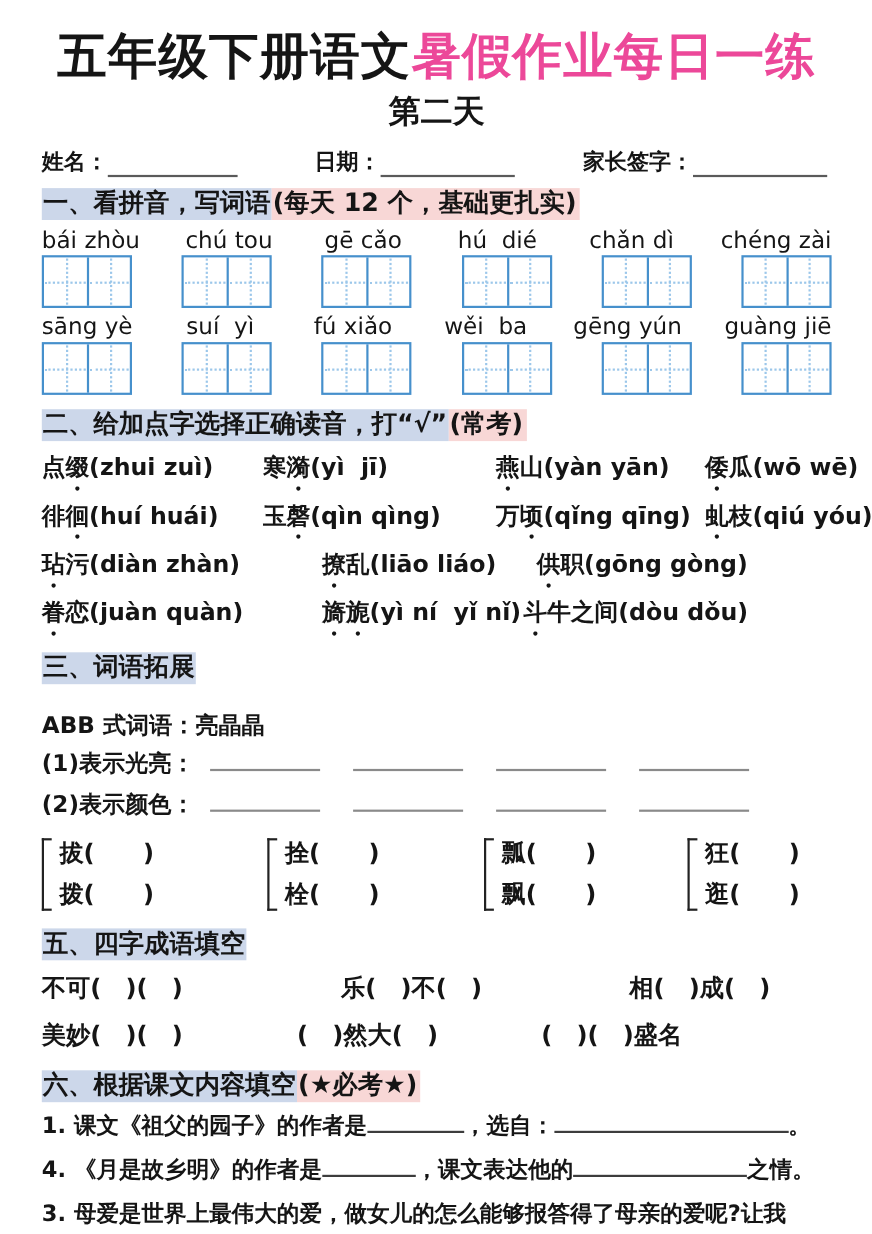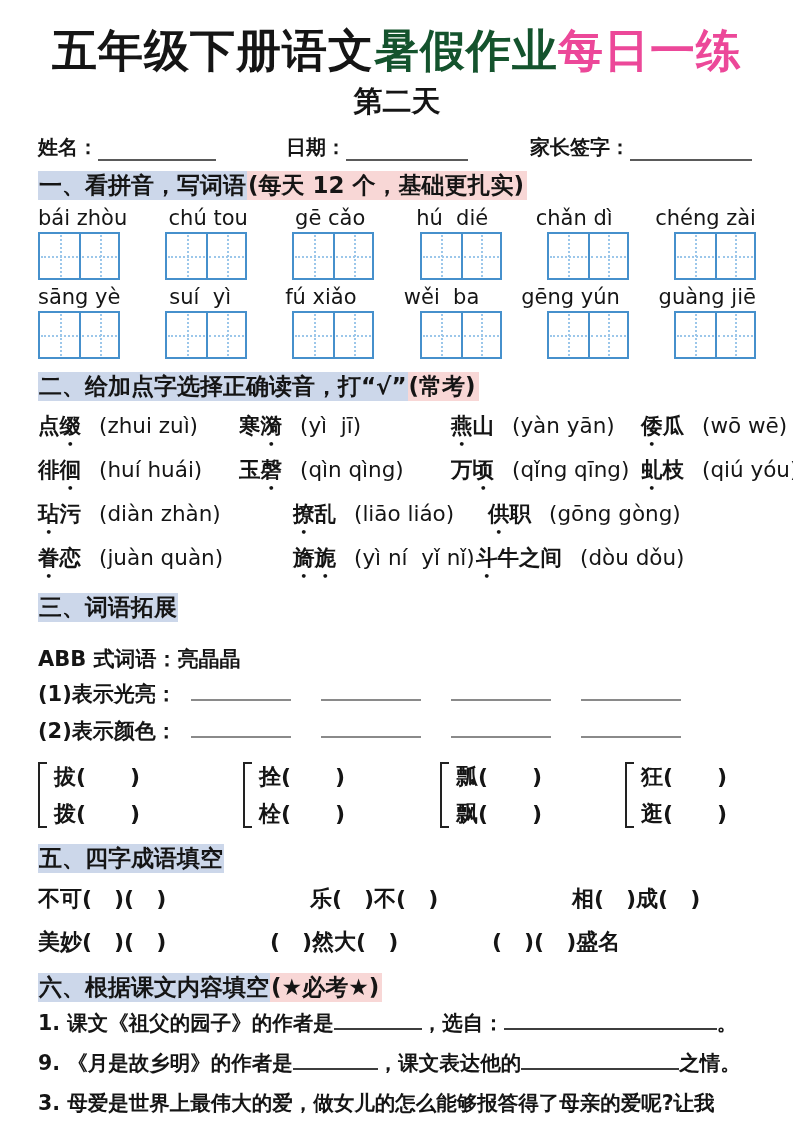--- a/index.html
+++ b/index.html
@@ -2,21 +2,21 @@
 <html><head>
 <meta charset="utf-8">
 <style>
   * { margin:0; padding:0; box-sizing:border-box; }
   html,body { width:793px; height:1122px; background:#ffffff; overflow:hidden;
     font-family:"DejaVu Sans", sans-serif; color:#151515; }
   .page { padding:24px 37px 0 38px; }
 
   
   .title { text-align:center; font-size:45px; font-weight:700; letter-spacing:1px; line-height:1.2; white-space:nowrap; }
-  .t-red  { color:#14532d; }
+  .t-red  { color:#ec4899; }
   .t-blue { color:#ec4899; }
   .subtitle { text-align:center; font-size:29px; font-weight:700; margin-top:4px; }
 
   
   .info-row { display:flex; margin-top:12px; font-size:20px; font-weight:700; align-items:flex-end; }
   .blank { display:inline-block; border-bottom:2px solid #4a4a4a; height:22px; vertical-align:baseline; }
   .info-row .blank { border-color:#5a5a5a; }
   .ib-name { width:118px; }
   .ib-date { width:122px; margin-right:0; }
   .ib-sign { width:122px; }
@@ -40,21 +40,21 @@
 
   
   .s2-row { display:grid; font-size:21.5px; line-height:37px; white-space:pre; }
   .s2-g4 { grid-template-columns:201px 212px 190px auto; }
   .s2-g3a { grid-template-columns:255px 195px auto; }
   .s2-g3b { grid-template-columns:255px 183px auto; }
   .hz { font-weight:700; }
   .em { font-weight:700;
         -webkit-text-emphasis:filled dot; -webkit-text-emphasis-position:under right;
         text-emphasis:filled dot; text-emphasis-position:under right; }
-  .rd { font-weight:400;margin-left:18px; }
+  .rd { font-weight:700; }
 
   
   .s3-line { font-size:21px; font-weight:700; line-height:34px; margin-top:19px; }
   .s3-q { font-size:21px; font-weight:700; line-height:37px; }
   .b100 { width:100px; margin:0 16px 0 14px; border-color:#8a8a8a !important; }
 
   
   .s4-row { display:grid; grid-template-columns:205px 197px 185px auto; margin-top:8px; }
   .s4-grp { display:flex; align-items:stretch; }
   .brk { width:9px; border-left:2.5px solid #222; border-top:2.5px solid #222; border-bottom:2.5px solid #222; margin:4px 7px 4px 0; }
@@ -230,17 +230,17 @@
     <span>(　)(　)盛名</span>
   </div>
 
   <div class="sec-h">
     <span class="h-blue">六、根据课文内容填空</span><span class="h-pink">(★必考★)</span>
   </div>
   <div class="s6-line">
     <span>1. 课文《祖父的园子》的作者是</span><span class="blank b88"></span><span>，选自：</span><span class="blank b215"></span><span>。</span>
   </div>
   <div class="s6-line">
-    <span>9. 《月是故乡明》的作者是</span><span class="blank b85"></span><span>，课文表达他的</span><span class="blank b160"></span><span>之情。</span>
+    <span>4. 《月是故乡明》的作者是</span><span class="blank b85"></span><span>，课文表达他的</span><span class="blank b160"></span><span>之情。</span>
   </div>
   <div class="s6-line">3. 母爱是世界上最伟大的爱，做女儿的怎么能够报答得了母亲的爱呢?让我</div>
 
 </div>
 
 </body></html>

